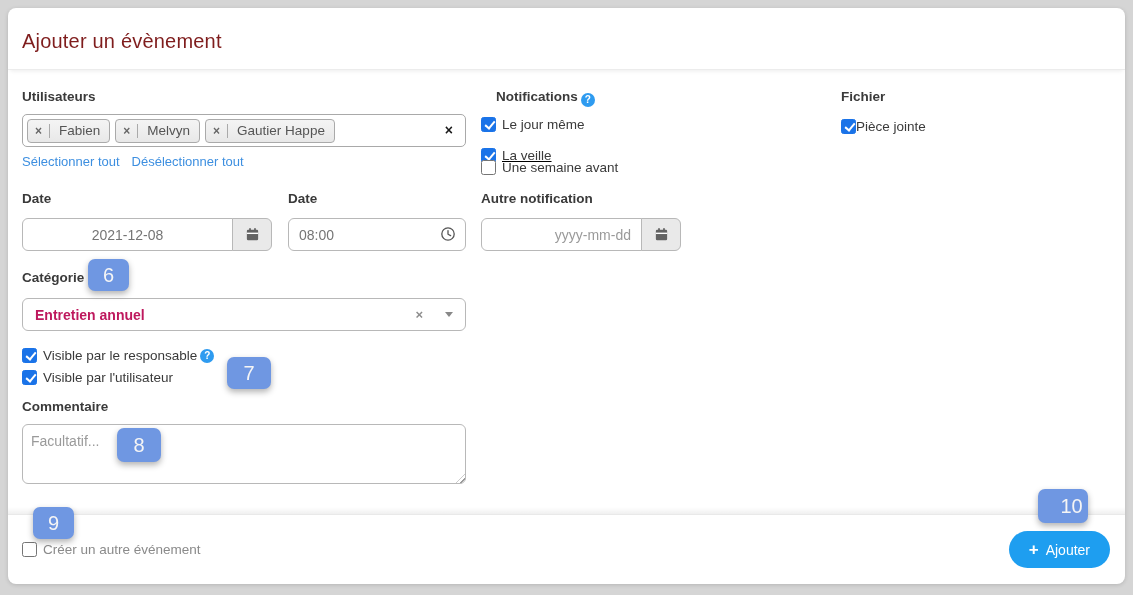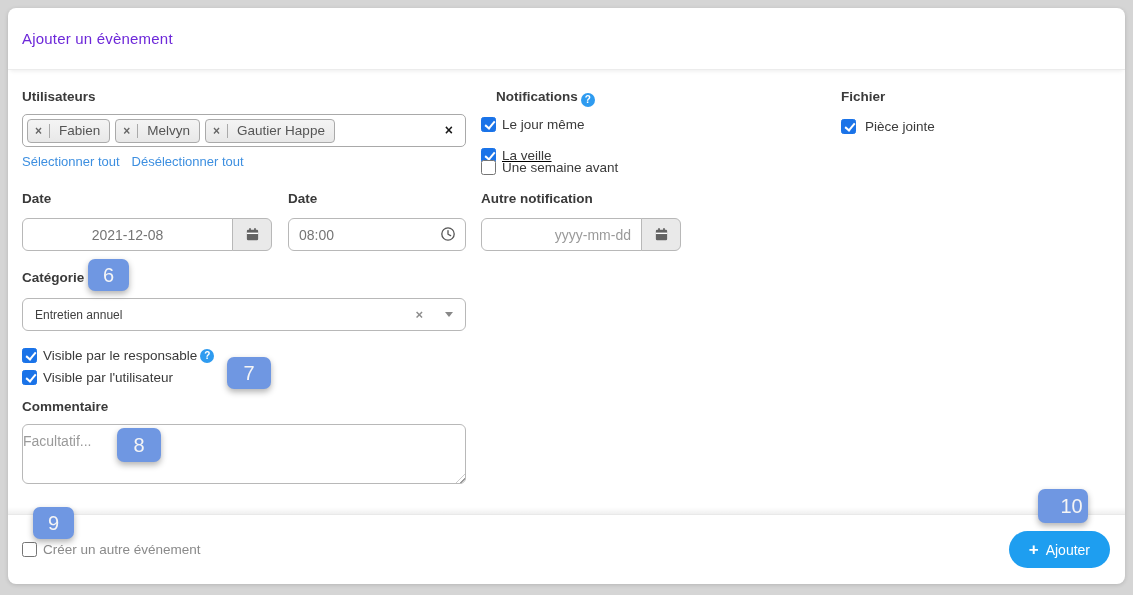--- a/index.html
+++ b/index.html
@@ -16,21 +16,21 @@
     box-shadow:0 1px 4px rgba(0,0,0,.15);
   }
   .card-header {
     position:absolute; top:0; left:0; right:0; height:62px;
     border-bottom:1px solid #ececec;
     box-shadow:0 3px 4px -2px rgba(0,0,0,.08);
     border-radius:8px 8px 0 0;
   }
   .card-title {
     position:absolute; left:14px; top:22px;
-    font-size:15px; color:#6d28d9; font-weight:500; letter-spacing:.2px;
+    font-size:20px; color:#7f1d1d; font-weight:500; letter-spacing:.2px;
   }
   .lbl { position:absolute; font-size:13.5px; font-weight:700; color:#3a3a3a; }
 
   
   .ms {
     position:absolute; left:14px; top:106px; width:444px; height:33px;
     border:1px solid #a9a9a9; border-radius:5px; background:#fff;
     display:flex; align-items:center; padding:0 4px;
   }
   .tag {
@@ -81,30 +81,30 @@
     background:#2e9bf0; color:#fff; font-size:10px; font-weight:700;
     text-align:center; line-height:14px; margin-left:3px; vertical-align:-2px; cursor:pointer;
   }
 
   
   .select {
     position:absolute; left:14px; top:290px; width:444px; height:33px;
     border:1px solid #b8b8b8; border-radius:6px; background:#fff;
     display:flex; align-items:center; padding:0 12px; cursor:pointer;
   }
-  .select-value { font-size:12px; color:#404040; flex:1; }
+  .select-value { font-size:14px; color:#be185d; flex:1;font-weight:bold; }
   .select-clear { color:#8d8d8d; font-weight:700; font-size:13px; margin-right:22px; cursor:pointer; }
   .caret { width:0; height:0; border-left:4.5px solid transparent; border-right:4.5px solid transparent; border-top:5px solid #888; }
 
   
   .ta {
     position:absolute; left:14px; top:416px; width:444px; height:60px;
     border:1px solid #b8b8b8; border-radius:6px; resize:none; outline:none;
     font-size:14px; color:#757575; font-family:"Liberation Sans",sans-serif;
-    padding:8px 0;
+    padding:8px 8px;
   }
   .ta::placeholder { color:#9a9a9a; }
   .ta-grip {
     position:absolute; left:448px; top:466px; width:9px; height:9px; pointer-events:none;
     background:repeating-linear-gradient(135deg, transparent 0 2px, #9a9a9a 2px 3.5px);
     clip-path:polygon(100% 0, 100% 100%, 0 100%);
   }
 
   
   .card-footer {
@@ -211,21 +211,21 @@
         <rect x="4.4" y="1.1" width="1.9" height="3.2" rx="0.9" fill="#636363"></rect>
         <rect x="9.7" y="1.1" width="1.9" height="3.2" rx="0.9" fill="#636363"></rect>
         <rect x="2" y="6" width="12" height="1.5" fill="#fff"></rect>
       </svg>
     </span>
   </div>
 
   <div class="lbl" style="left:833px;top:81px;">Fichier</div>
   <label class="check-row" style="left:833px;top:111px;">
     <span class="cb checked"></span>
-    <span class="cb-label" style="margin-left:9px;">Pièce jointe</span>
+    <span class="cb-label" style="margin-left:0;">Pièce jointe</span>
   </label>
 
   <div class="lbl" style="left:14px;top:262px;">Catégorie</div>
   <div class="select">
     <span class="select-value">Entretien annuel</span>
     <span class="select-clear">×</span>
     <span class="caret"></span>
   </div>
 
   <label class="check-row" style="left:14px;top:340px;">

